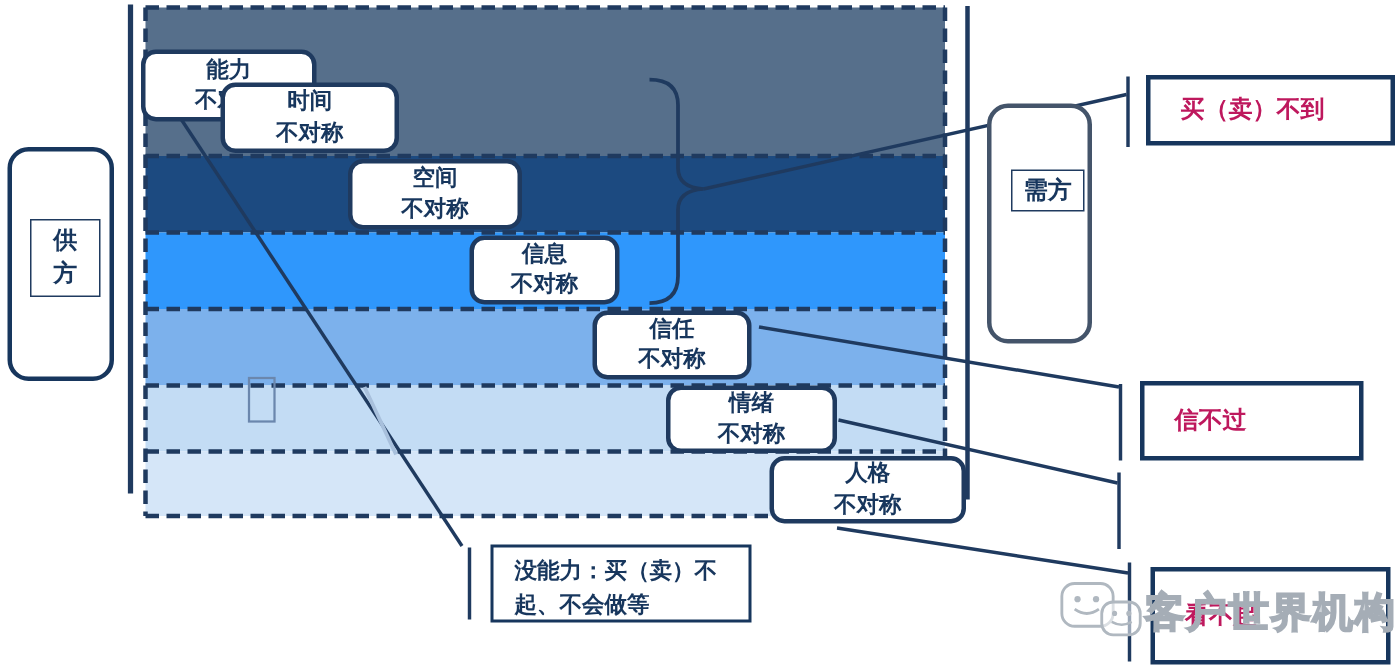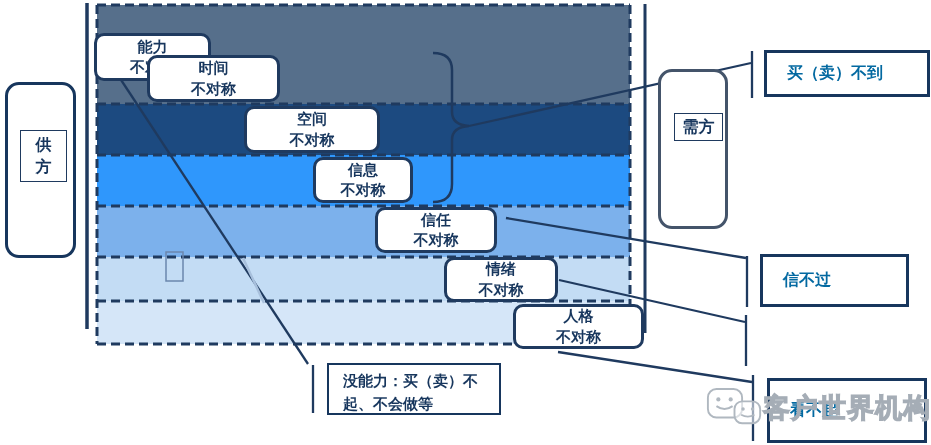--- a/index.html
+++ b/index.html
@@ -9,38 +9,38 @@
   }
   #bg-svg{position:absolute;left:0;top:0;z-index:1;}
   .band-label{
     position:absolute;z-index:3;background:#fff;border:3px solid #1f3a5f;border-radius:10px;
     display:flex;align-items:center;justify-content:center;text-align:center;
     font-weight:bold;font-size:15px;line-height:1.35;white-space:pre-line;color:#17365d;
     box-sizing:border-box;
   }
   .callout{
     position:absolute;z-index:3;background:#fff;border:3px solid #17365d;
-    display:flex;align-items:center;font-weight:bold;font-size:16px;color:#0369a1;
+    display:flex;align-items:center;font-weight:bold;font-size:16px;color:#be185d;
     box-sizing:border-box;padding-left:20px;
   }
   .note-box{
     position:absolute;z-index:3;background:#fff;border:2.5px solid #17365d;
     box-sizing:border-box;padding:5px 14px;font-weight:bold;font-size:15px;
     line-height:1.5;color:#17365d;font-family:Liberation Serif, serif;
   }
   .party{
     position:absolute;z-index:2;background:#fff;border:3px solid #17365d;border-radius:14px;
     box-sizing:border-box;
   }
   .party-inner{
     position:absolute;background:#fff;border:1.5px solid #1f3a5f;box-sizing:border-box;
     display:flex;align-items:center;justify-content:center;
     font-weight:bold;font-size:16px;color:#17365d;
   }
-  #supply-box{left:5px;top:82px;width:71px;height:176px;padding-left:38px;}
+  #supply-box{left:5px;top:98px;width:71px;height:156px;padding-left:38px;}
   #supply-inner{left:12px;top:45px;width:47px;height:52px;}
   #supply-inner .vtext{width:20px;word-break:break-all;text-align:center;line-height:1.35;}
   #demand-box{left:658px;top:69px;width:70px;height:160px;border-color:#44546a;}
   #demand-inner{left:13px;top:41px;width:49px;height:28px;}
   #watermark{
     position:absolute;z-index:5;left:706px;top:382px;width:225px;height:52px;
     display:flex;align-items:center;pointer-events:none;
   }
   #wm-text{
     font-weight:bold;font-size:27px;letter-spacing:1px;
@@ -105,27 +105,27 @@
     </div>
   </div>
   <div class="party" id="demand-box">
     <div class="party-inner" id="demand-inner">
       <span>需方</span>
     </div>
   </div>
 
   <div class="band-label" style="left:94px;top:4px;width:117px;height:48px;margin-top:29px;">能力
 不对称</div>
-  <div class="band-label" style="left:147px;top:55px;width:133px;height:47px;">时间
+  <div class="band-label" style="left:147px;top:55px;width:119px;height:47px;">时间
 不对称</div>
-  <div class="band-label" style="left:244px;top:106px;width:136px;height:47px;">空间
+  <div class="band-label" style="left:232px;top:106px;width:116px;height:47px;">空间
 不对称</div>
   <div class="band-label" style="left:313px;top:157px;width:100px;height:46px;">信息
 不对称</div>
-  <div class="band-label" style="left:375px;top:207px;width:122px;height:46px;font-family:Liberation Serif, serif;">信任
+  <div class="band-label" style="left:395px;top:207px;width:106px;height:46px;font-family:Liberation Serif, serif;">信任
 不对称</div>
   <div class="band-label" style="left:444px;top:257px;width:114px;height:45px;">情绪
 不对称</div>
   <div class="band-label" style="left:513px;top:304px;width:131px;height:45px;">人格
 不对称</div>
 
   <div class="callout" style="left:764px;top:50px;width:166px;height:47px;">买（卖）不到</div>
   <div class="callout" style="left:760px;top:254px;width:149px;height:53px;">信不过</div>
   <div class="callout" style="left:767px;top:378px;width:160px;height:65px;">看不起</div>
 

